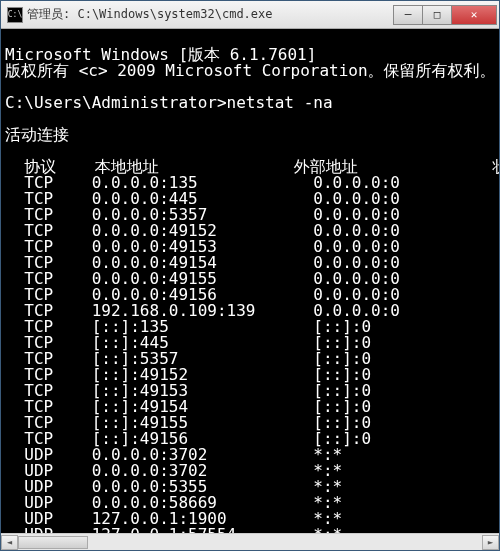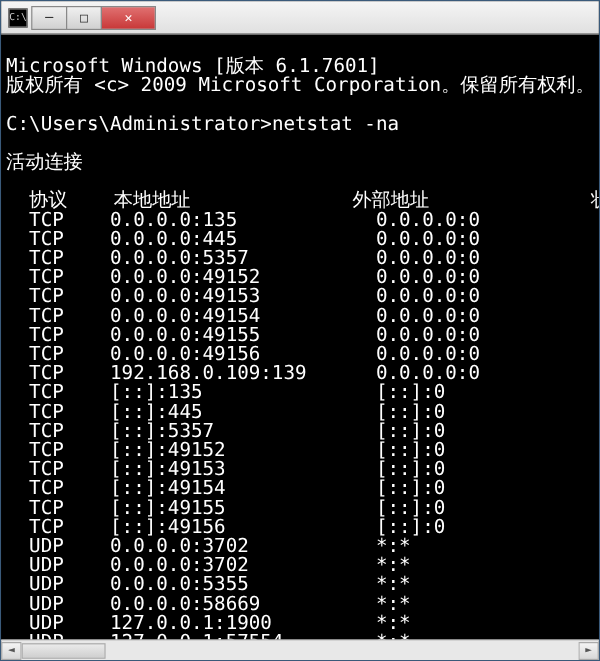--- a/index.html
+++ b/index.html
@@ -95,20 +95,21 @@
   .sb-track { flex:1; background:#e8e8e8; height:15px; position:relative;}
   .sb-thumb { position:absolute; left:0; width:70px; height:13px; top:1px;
     background:linear-gradient(to bottom,#eaeaea,#cfcfcf); border:1px solid #aaa;}
 </style>
 </head>
 <body>
 
 <div class="window">
   <div class="titlebar">
     <div class="titlebar-icon">C:\</div>
+    <div class="titlebar-text">管理员: C:\Windows\system32\cmd.exe</div>
     <div class="winbuttons">
       <div class="winbtn">─</div>
       <div class="winbtn">□</div>
       <div class="winbtn close">✕</div>
     </div>
   </div>
 
   <div class="terminal">
 <span class="row">Microsoft Windows [版本 6.1.7601]</span>
 <span class="row">版权所有 &lt;c&gt; 2009 Microsoft Corporation。保留所有权利。</span>

